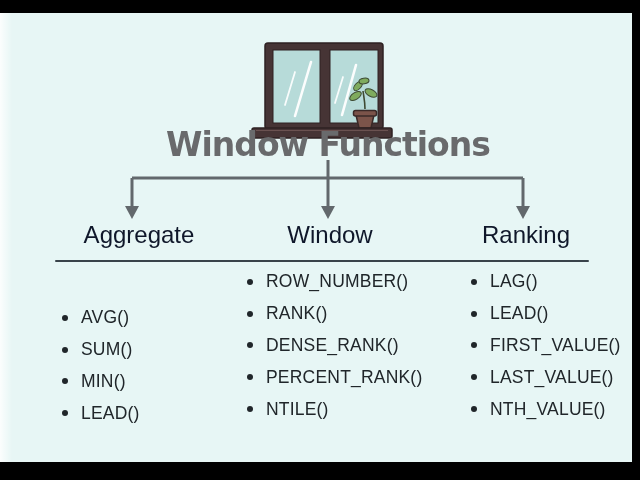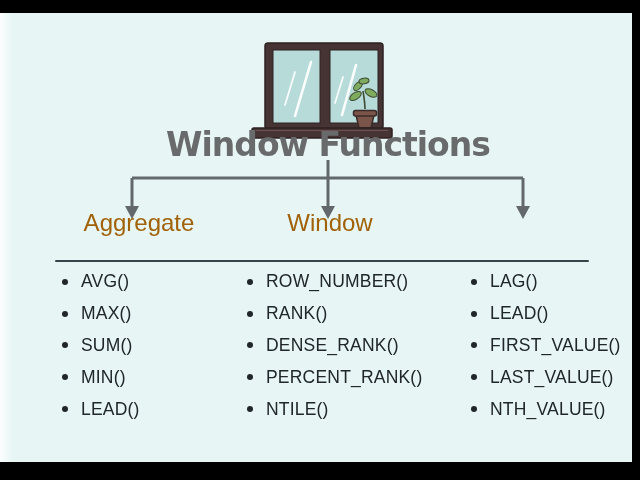--- a/index.html
+++ b/index.html
@@ -21,30 +21,30 @@
   .page-title{
     position:absolute;left:0;top:112px;width:100%;
     text-align:center;
     font-family:"DejaVu Sans","Liberation Sans",sans-serif;
     font-size:33px;font-weight:bold;letter-spacing:-1px;
     color:#696a6c;
     padding-left:12px;
   }
   .connector{position:absolute;left:0;top:0;width:632px;height:449px;pointer-events:none;}
   .col-header{
-    position:absolute;top:196px;transform:translateX(-50%);
-    font-size:24px;color:#a16207;white-space:nowrap;
+    position:absolute;top:208px;transform:translateX(-50%);
+    font-size:24px;color:#0f172a;white-space:nowrap;
   }
   .hdr-1{left:139px;} .hdr-2{left:330px;} .hdr-3{left:526px;}
   .rule{
     position:absolute;left:55px;top:247px;width:534px;height:2px;
     background:#39434a;border-radius:1px;
   }
   .fn-list{position:absolute;top:253px;margin:0;padding:0;list-style:none;}
-  .list-1{left:62px;} .list-2{left:247px;} .list-3{left:471px;}
+  .list-1{left:62px;margin-top:36px;} .list-2{left:247px;} .list-3{left:471px;}
   .fn-row{
     height:31.8px;display:flex;align-items:center;
     font-size:17.5px;color:#20262a;letter-spacing:.2px;white-space:nowrap;
   }
   .dot{
     width:6px;height:6px;border-radius:50%;background:#20262a;
     margin-right:13px;flex:0 0 auto;
   }
 </style>
 </head>
@@ -91,31 +91,28 @@
     </g>
     <g fill="#62686c">
       <polygon points="125,193 139,193 132,206"></polygon>
       <polygon points="321,193 335,193 328,206"></polygon>
       <polygon points="516,193 530,193 523,206"></polygon>
     </g>
   </svg>
 
   <div class="col-header hdr-1">Aggregate</div>
   <div class="col-header hdr-2">Window</div>
+  <div class="col-header hdr-3">Ranking</div>
 
   <div class="rule"></div>
 
   <ul class="fn-list list-1">
     <li class="fn-row">
         <span class="dot"></span>
         <span>AVG()</span>
-      </li>
-    <li class="fn-row">
-        <span class="dot"></span>
-        <span>MAX()</span>
       </li>
     <li class="fn-row">
         <span class="dot"></span>
         <span>SUM()</span>
       </li>
     <li class="fn-row">
         <span class="dot"></span>
         <span>MIN()</span>
       </li>
     <li class="fn-row">

